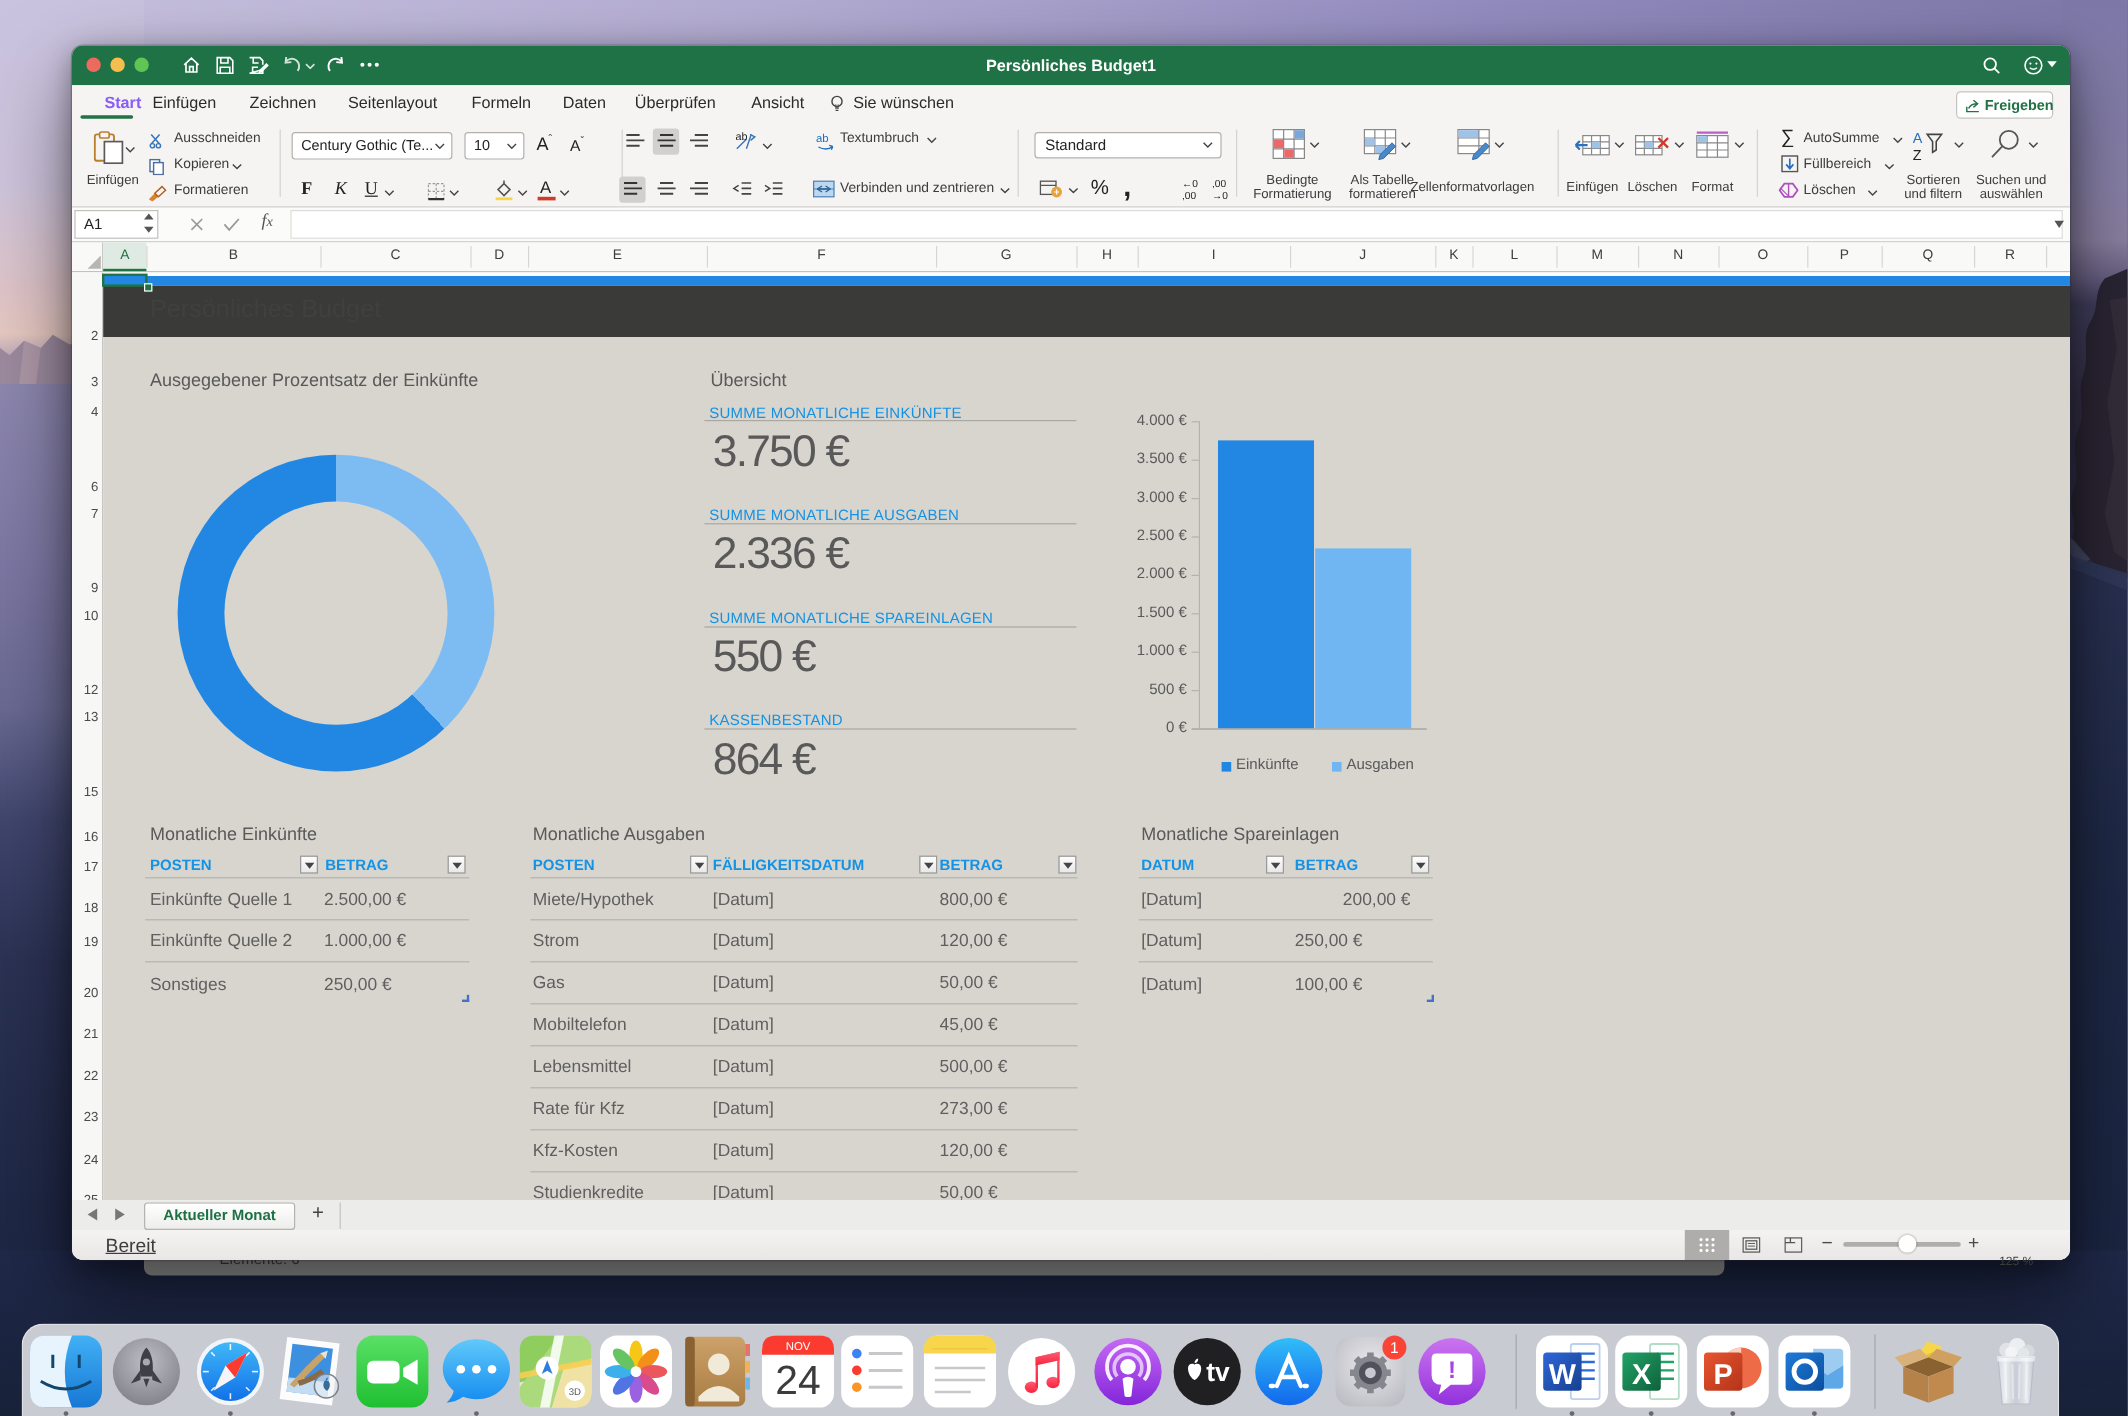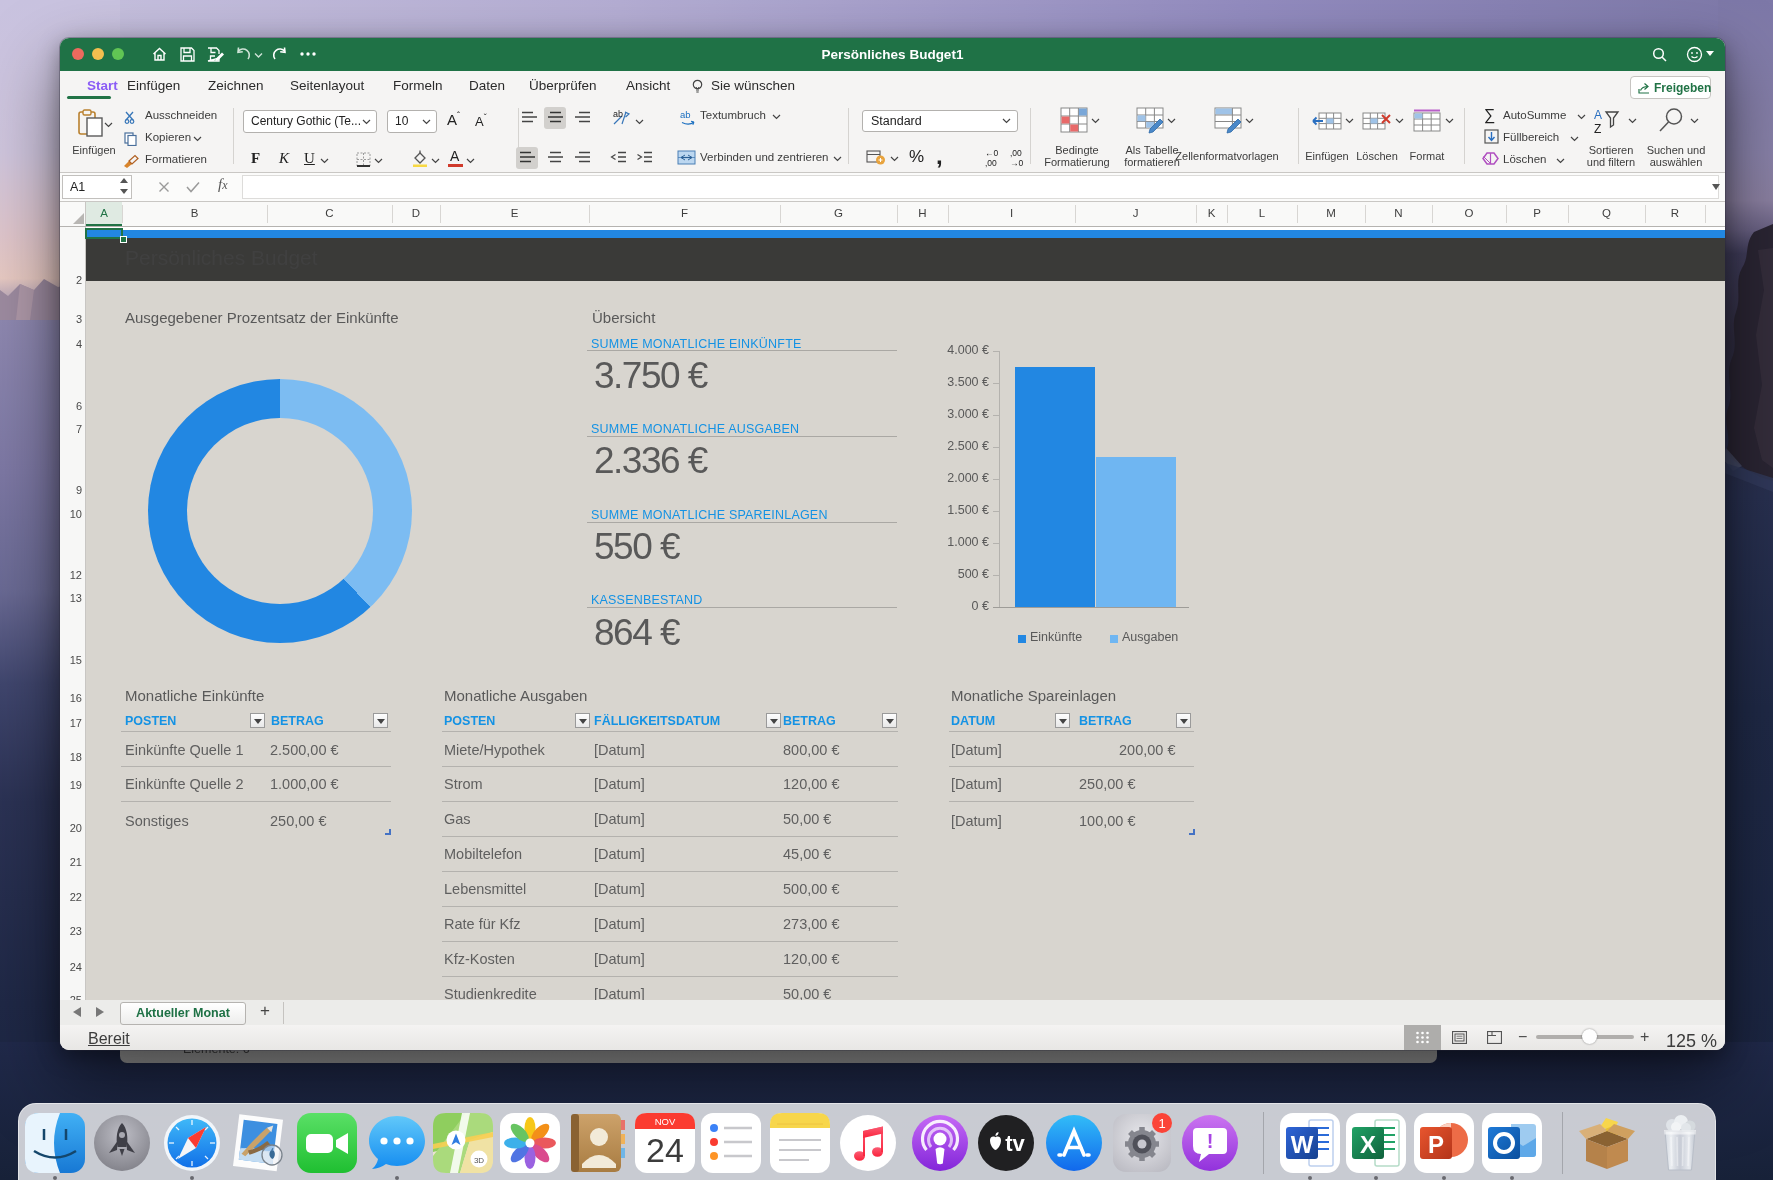--- a/index.html
+++ b/index.html
@@ -628,21 +628,21 @@
         <path d="M4.5 5.2 L10.5 5.2 M4.5 7.4 L10.5 7.4" stroke="#555" stroke-width="0.8"></path>
       </svg>
     <svg class="abs" style="left:1427px;top:6px" width="15" height="13" viewBox="0 0 15 13">
         <rect x="0.5" y="0.5" width="14" height="12" fill="none" stroke="#555" stroke-width="1.2"></rect>
         <path d="M5 0.5 L5 4.5 L0.5 4.5 M5 4.5 L9 4.5" stroke="#555" stroke-width="1.1" fill="none"></path>
       </svg>
     <div class="abs" style="left:1458px;top:3px;font-size:16px;color:#4a4a4a;">−</div>
     <div class="abs" style="left:1476px;top:10px;width:98px;height:4px;background:#b0aeac;border-radius:2px;"></div>
     <div class="abs" style="left:1522px;top:4px;width:15px;height:15px;border-radius:50%;background:#fefefe;box-shadow:0 0 2px rgba(0,0,0,0.45);"></div>
     <div class="abs" style="left:1580px;top:3px;font-size:16px;color:#4a4a4a;">+</div>
-    <div class="abs" style="left:1606px;top:6px;font-size:18px;color:#3c3c3c;">125 %</div>
+    <div class="abs" style="left:1606px;top:21px;font-size:10px;color:#3c3c3c;">125 %</div>
   </div>
 </div>
 
 <div class="abs" style="left:18px;top:1103px;width:1698px;height:77px;background:rgba(235,236,240,0.84);border:1px solid rgba(255,255,255,0.5);border-bottom:none;border-radius:18px 18px 0 0;box-sizing:border-box;"></div>
 <div id="dock">
 
 <svg class="abs" style="left:24px;top:1112px" width="62" height="62" viewBox="0 0 62 62">
       <defs>
         <linearGradient id="fnd" x1="0" y1="0" x2="0" y2="1">
           <stop offset="0" stop-color="#41b0f5"></stop>

